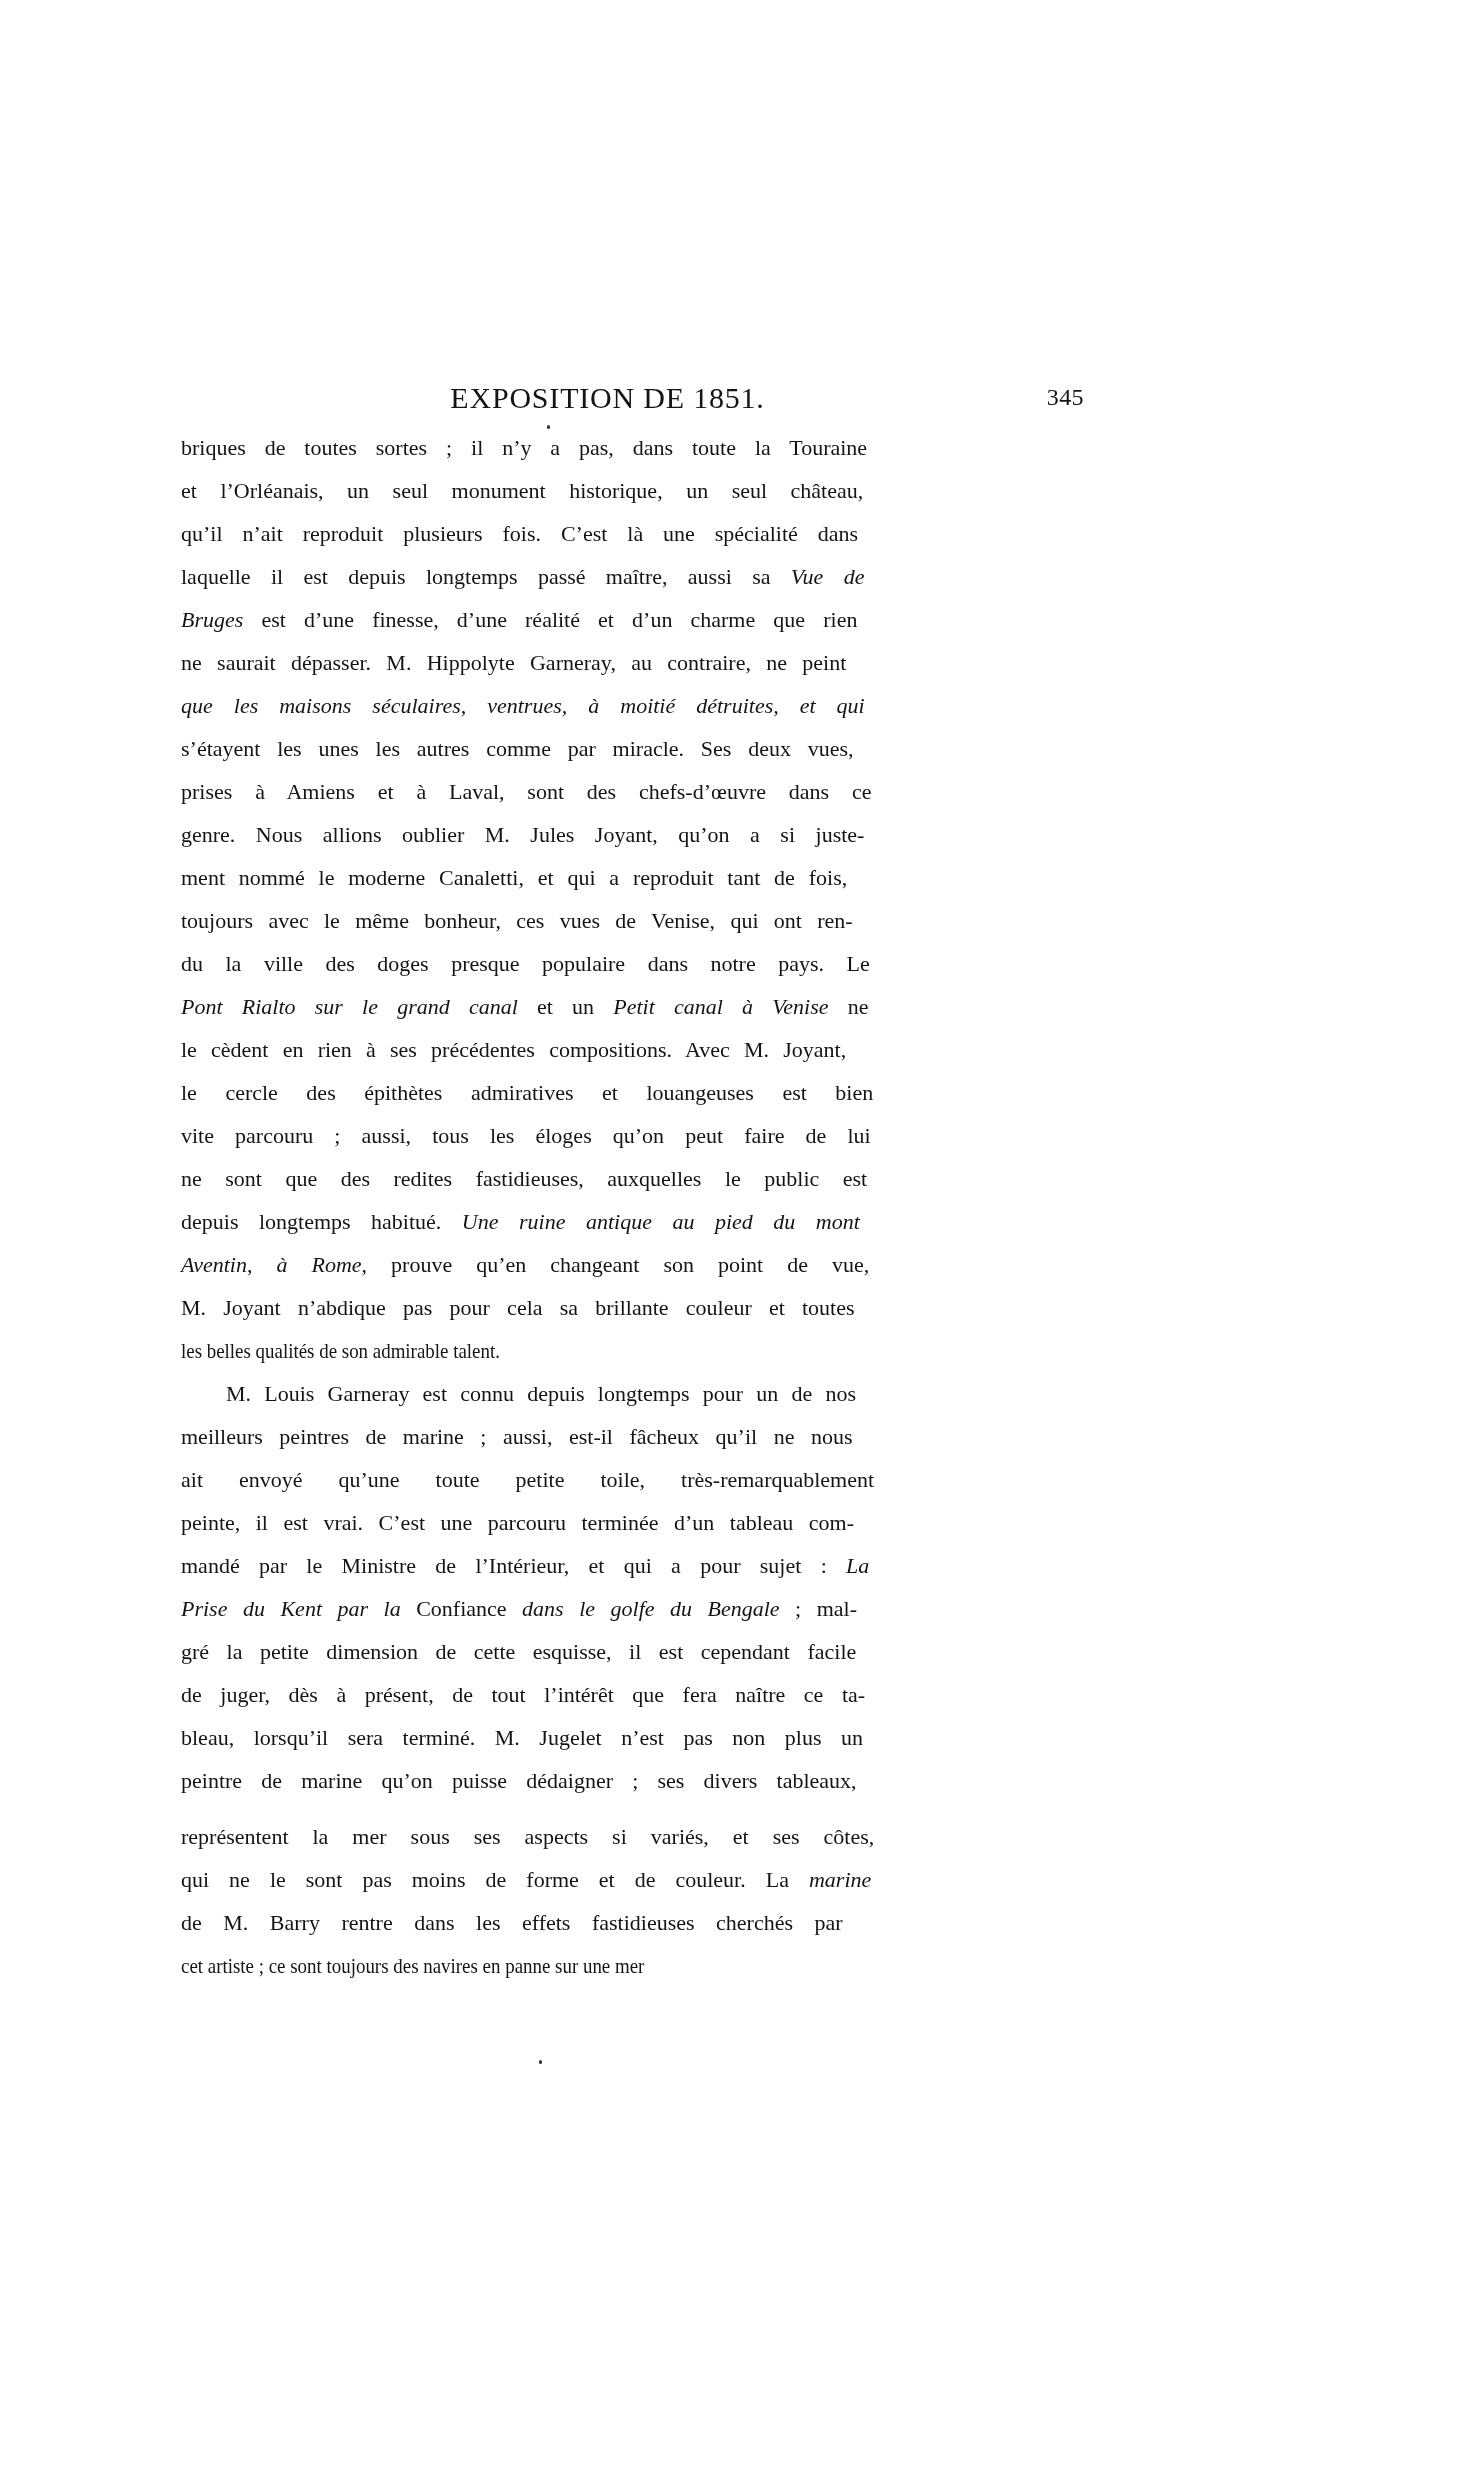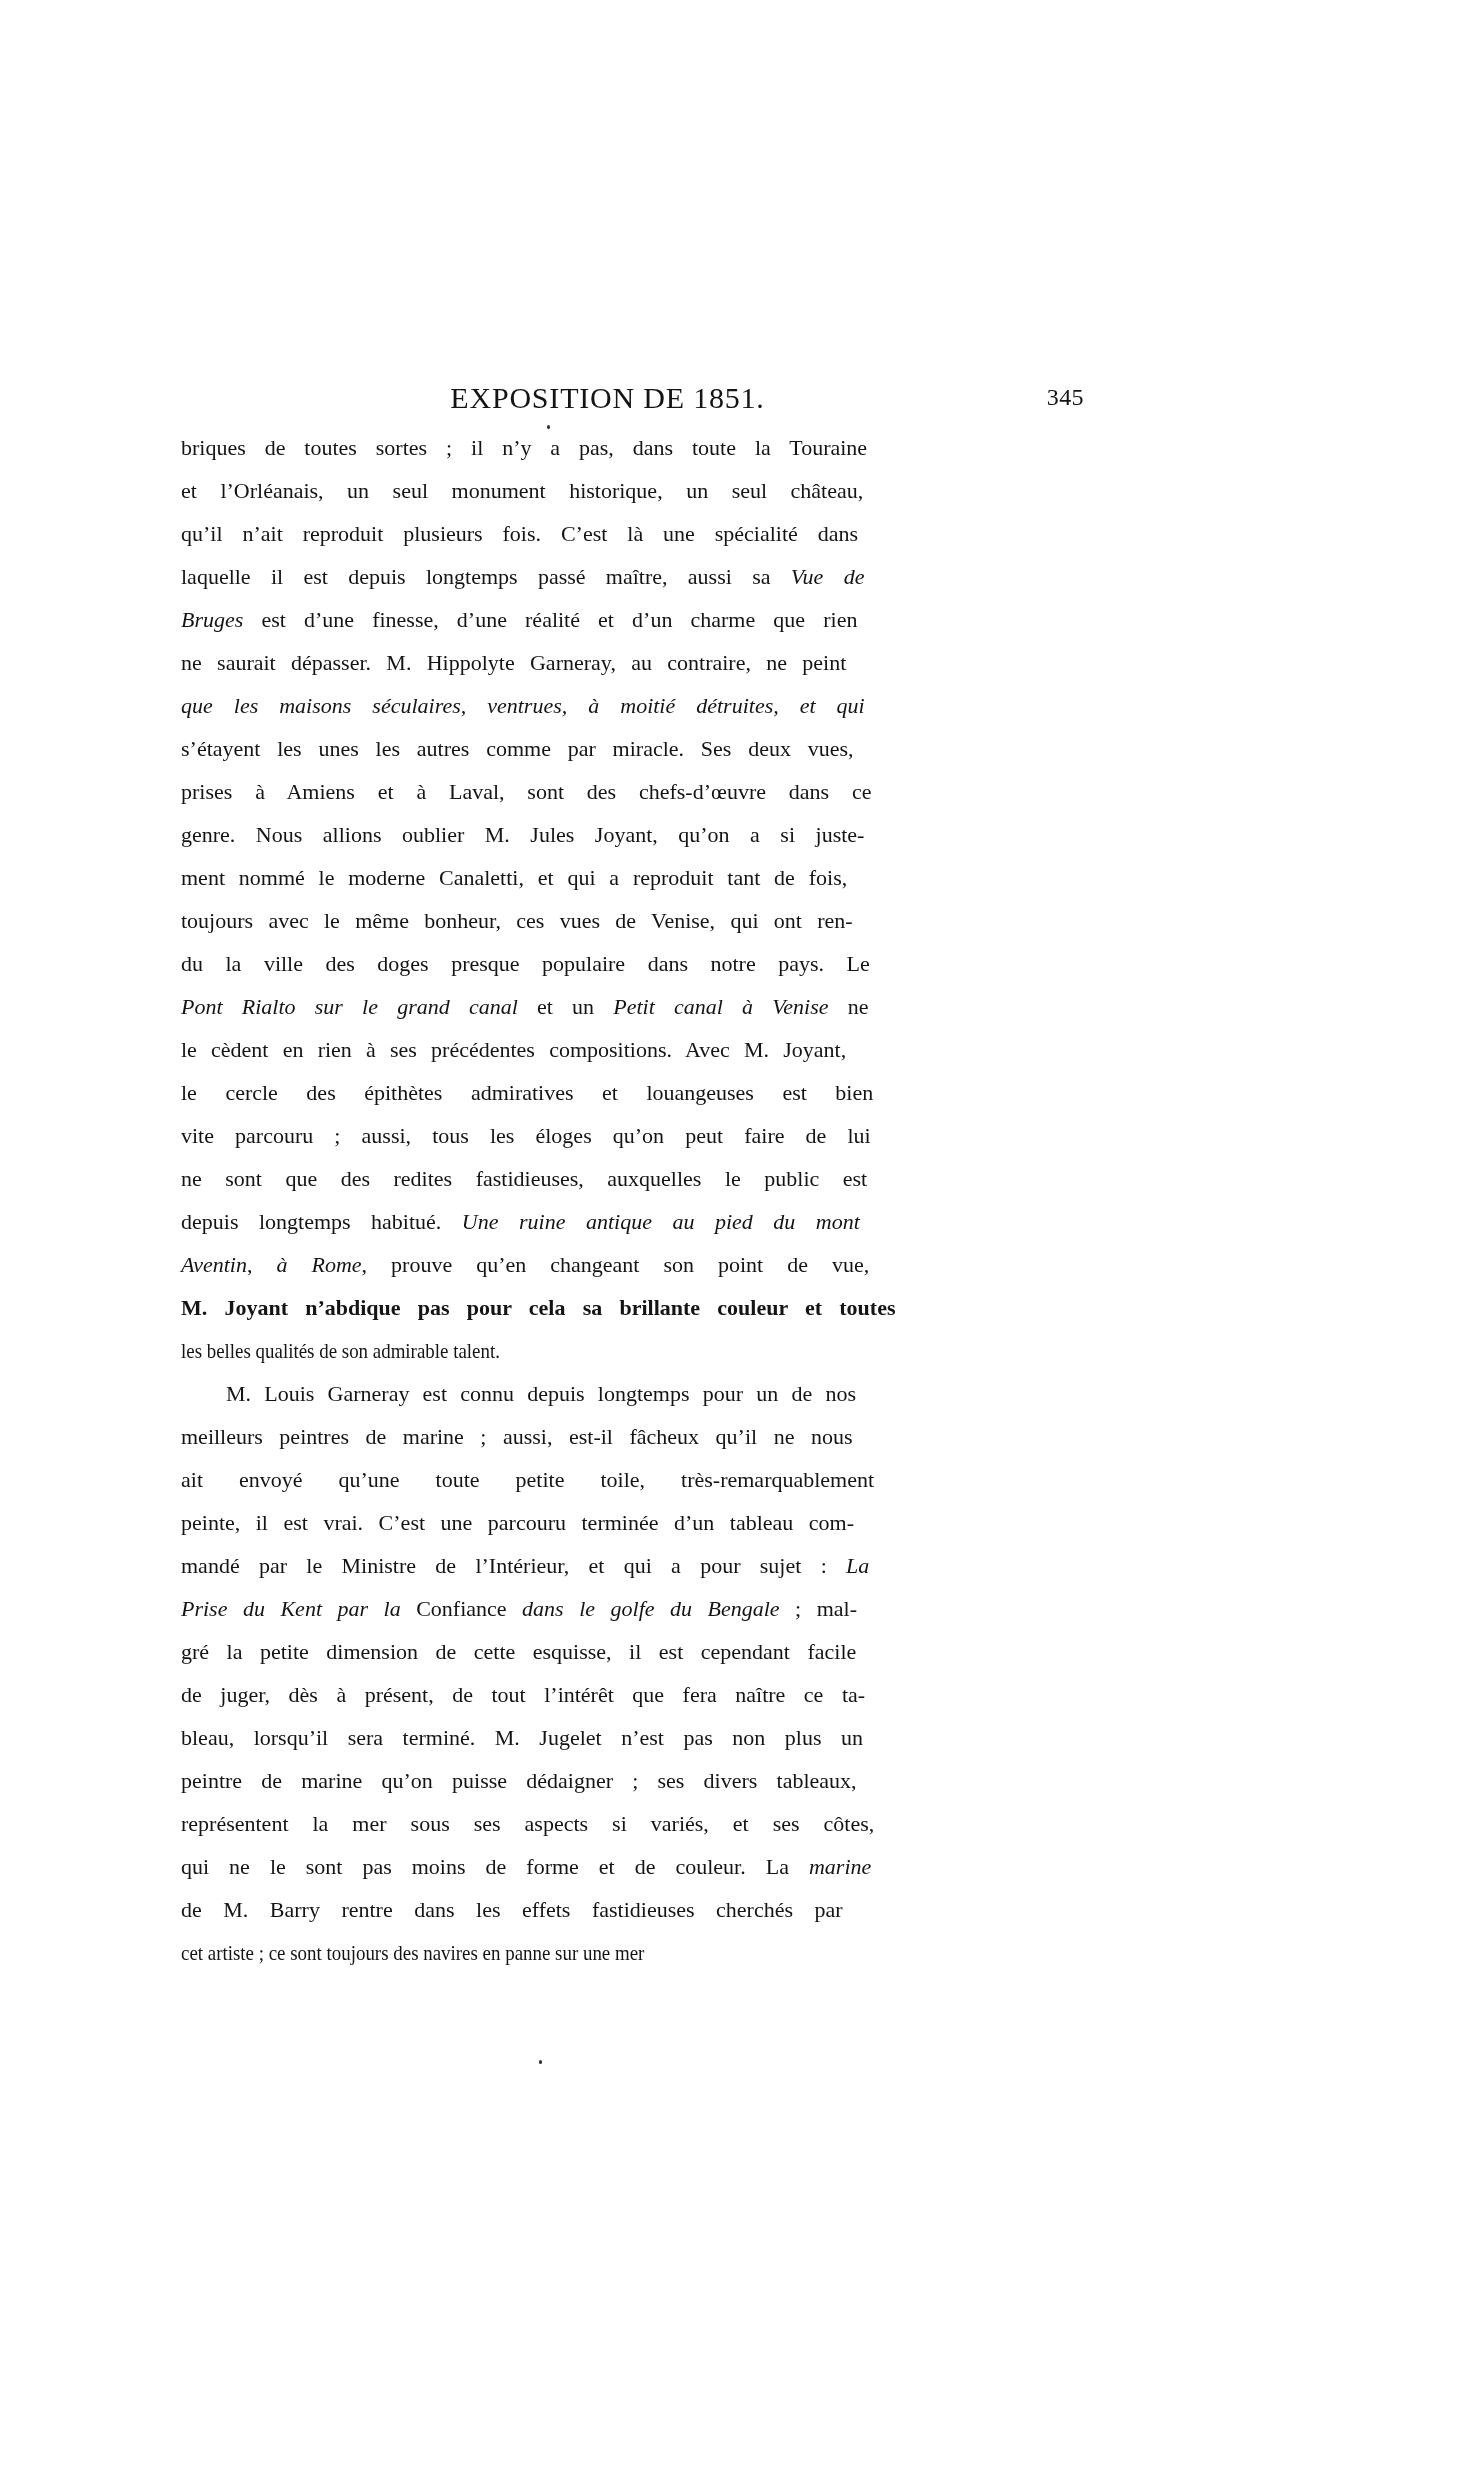--- a/index.html
+++ b/index.html
@@ -62,35 +62,35 @@
         <span class="line" style="display: block; width: 903px; text-align: left; text-align-last: left; transform: scaleX(1); word-spacing: 8.3px;"><span>ment nommé le moderne Canaletti, et qui a reproduit tant de fois,</span></span>
         <span class="line" style="display: block; width: 903px; text-align: left; text-align-last: left; transform: scaleX(1); word-spacing: 9.8px;"><span>toujours avec le même bonheur, ces vues de Venise, qui ont ren-</span></span>
         <span class="line" style="display: block; width: 903px; text-align: left; text-align-last: left; transform: scaleX(1); word-spacing: 17px;"><span>du la ville des doges presque populaire dans notre pays. Le</span></span>
         <span class="line" style="display: block; width: 903px; text-align: left; text-align-last: left; transform: scaleX(1); word-spacing: 13.7px;"><i>Pont Rialto sur le grand canal</i><span> et un </span><i>Petit canal à Venise</i><span> ne</span></span>
         <span class="line" style="display: block; width: 903px; text-align: left; text-align-last: left; transform: scaleX(1); word-spacing: 8.7px;"><span>le cèdent en rien à ses précédentes compositions. Avec M. Joyant,</span></span>
         <span class="line" style="display: block; width: 903px; text-align: left; text-align-last: left; transform: scaleX(1); word-spacing: 23px;"><span>le cercle des épithètes admiratives et louangeuses est bien</span></span>
         <span class="line" style="display: block; width: 903px; text-align: left; text-align-last: left; transform: scaleX(1); word-spacing: 15.6px;"><span>vite parcouru ; aussi, tous les éloges qu’on peut faire de lui</span></span>
         <span class="line" style="display: block; width: 903px; text-align: left; text-align-last: left; transform: scaleX(1); word-spacing: 18px;"><span>ne sont que des redites fastidieuses, auxquelles le public est</span></span>
         <span class="line" style="display: block; width: 903px; text-align: left; text-align-last: left; transform: scaleX(1); word-spacing: 15px;"><span>depuis longtemps habitué. </span><i>Une ruine antique au pied du mont</i></span>
         <span class="line" style="display: block; width: 903px; text-align: left; text-align-last: left; transform: scaleX(1); word-spacing: 18.5px;"><i>Aventin</i><span>, </span><i>à Rome</i><span>, prouve qu’en changeant son point de vue,</span></span>
-        <span class="line" style="display: block; width: 903px; text-align: left; text-align-last: left; transform: scaleX(1); word-spacing: 11.7px; font-weight: bold;"><span>M. Joyant n’abdique pas pour cela sa brillante couleur et toutes</span></span>
+        <span class="line" style="display: block; width: 903px; text-align: left; text-align-last: left; transform: scaleX(1); word-spacing: 11.7px;"><span>M. Joyant n’abdique pas pour cela sa brillante couleur et toutes</span></span>
         <span class="line last" style="display: block; width: 1050px; text-align: left; text-align-last: left; transform: scaleX(0.86);"><span>les belles qualités de son admirable talent.</span></span>
       </div>
       <div>
         <span class="line indent" style="display: block; width: 903px; text-align: left; text-align-last: left; transform: scaleX(1); word-spacing: 7.7px;"><span>M. Louis Garneray est connu depuis longtemps pour un de nos</span></span>
         <span class="line" style="display: block; width: 903px; text-align: left; text-align-last: left; transform: scaleX(1); word-spacing: 11px;"><span>meilleurs peintres de marine ; aussi, est-il fâcheux qu’il ne nous</span></span>
         <span class="line" style="display: block; width: 903px; text-align: left; text-align-last: left; transform: scaleX(1); word-spacing: 30.5px;"><span>ait envoyé qu’une toute petite toile, très-remarquablement</span></span>
         <span class="line" style="display: block; width: 903px; text-align: left; text-align-last: left; transform: scaleX(1); word-spacing: 10px;"><span>peinte, il est vrai. C’est une parcouru terminée d’un tableau com-</span></span>
         <span class="line" style="display: block; width: 903px; text-align: left; text-align-last: left; transform: scaleX(1); word-spacing: 13.8px;"><span>mandé par le Ministre de l’Intérieur, et qui a pour sujet : </span><i>La</i></span>
         <span class="line" style="display: block; width: 903px; text-align: left; text-align-last: left; transform: scaleX(1); word-spacing: 10px;"><i>Prise du Kent par la</i><span> Confiance </span><i>dans le golfe du Bengale</i><span> ; mal-</span></span>
         <span class="line" style="display: block; width: 903px; text-align: left; text-align-last: left; transform: scaleX(1); word-spacing: 12px;"><span>gré la petite dimension de cette esquisse, il est cependant facile</span></span>
         <span class="line" style="display: block; width: 903px; text-align: left; text-align-last: left; transform: scaleX(1); word-spacing: 13px;"><span>de juger, dès à présent, de tout l’intérêt que fera naître ce ta-</span></span>
         <span class="line" style="display: block; width: 903px; text-align: left; text-align-last: left; transform: scaleX(1); word-spacing: 14px;"><span>bleau, lorsqu’il sera terminé. M. Jugelet n’est pas non plus un</span></span>
         <span class="line" style="display: block; width: 903px; text-align: left; text-align-last: left; transform: scaleX(1); word-spacing: 13.7px;"><span>peintre de marine qu’on puisse dédaigner ; ses divers tableaux,</span></span>
-        <span class="line" style="display: block; width: 903px; text-align: left; text-align-last: left; transform: scaleX(1); word-spacing: 18.5px;"><span>représentent la mer sous ses aspects si variés, et ses côtes,</span></span>
+        <span class="line" style="display: block; width: 903px; text-align: left; text-align-last: left; transform: scaleX(1); word-spacing: 18.5px; margin-top: 13px;"><span>représentent la mer sous ses aspects si variés, et ses côtes,</span></span>
         <span class="line" style="display: block; width: 903px; text-align: left; text-align-last: left; transform: scaleX(1); word-spacing: 14.5px;"><span>qui ne le sont pas moins de forme et de couleur. La </span><i>marine</i></span>
         <span class="line" style="display: block; width: 903px; text-align: left; text-align-last: left; transform: scaleX(1); word-spacing: 16px;"><span>de M. Barry rentre dans les effets fastidieuses cherchés par</span></span>
         <span class="line last" style="display: block; width: 1050px; text-align: left; text-align-last: left; transform: scaleX(0.86);"><span>cet artiste ; ce sont toujours des navires en panne sur une mer</span></span>
       </div>
     </div>
 
   <span class="speck" style="left:547px;top:425px;"></span>
   <span class="speck" style="left:539px;top:2060px;"></span>
 </div>
 

